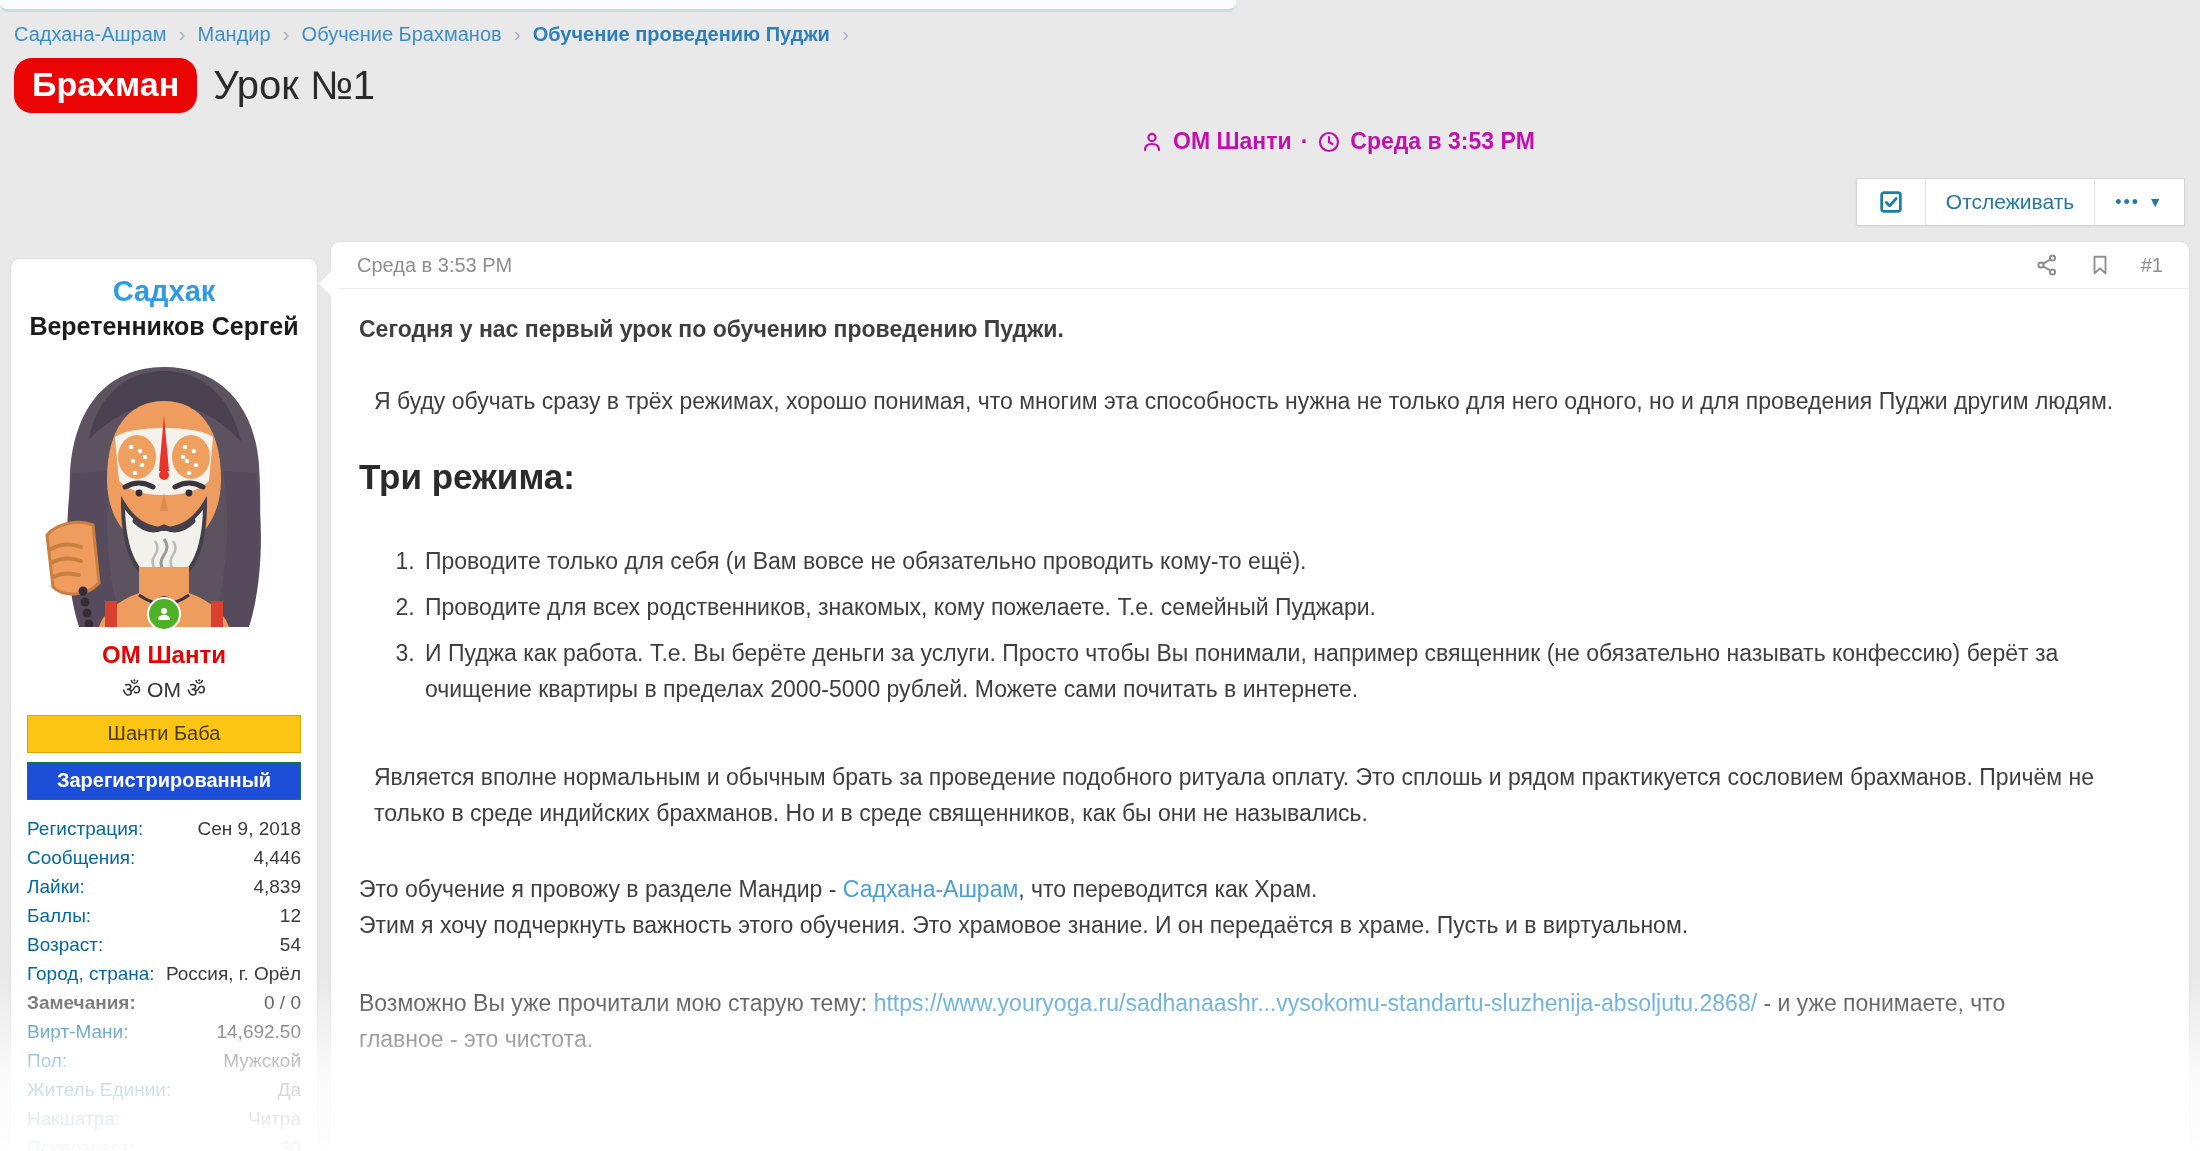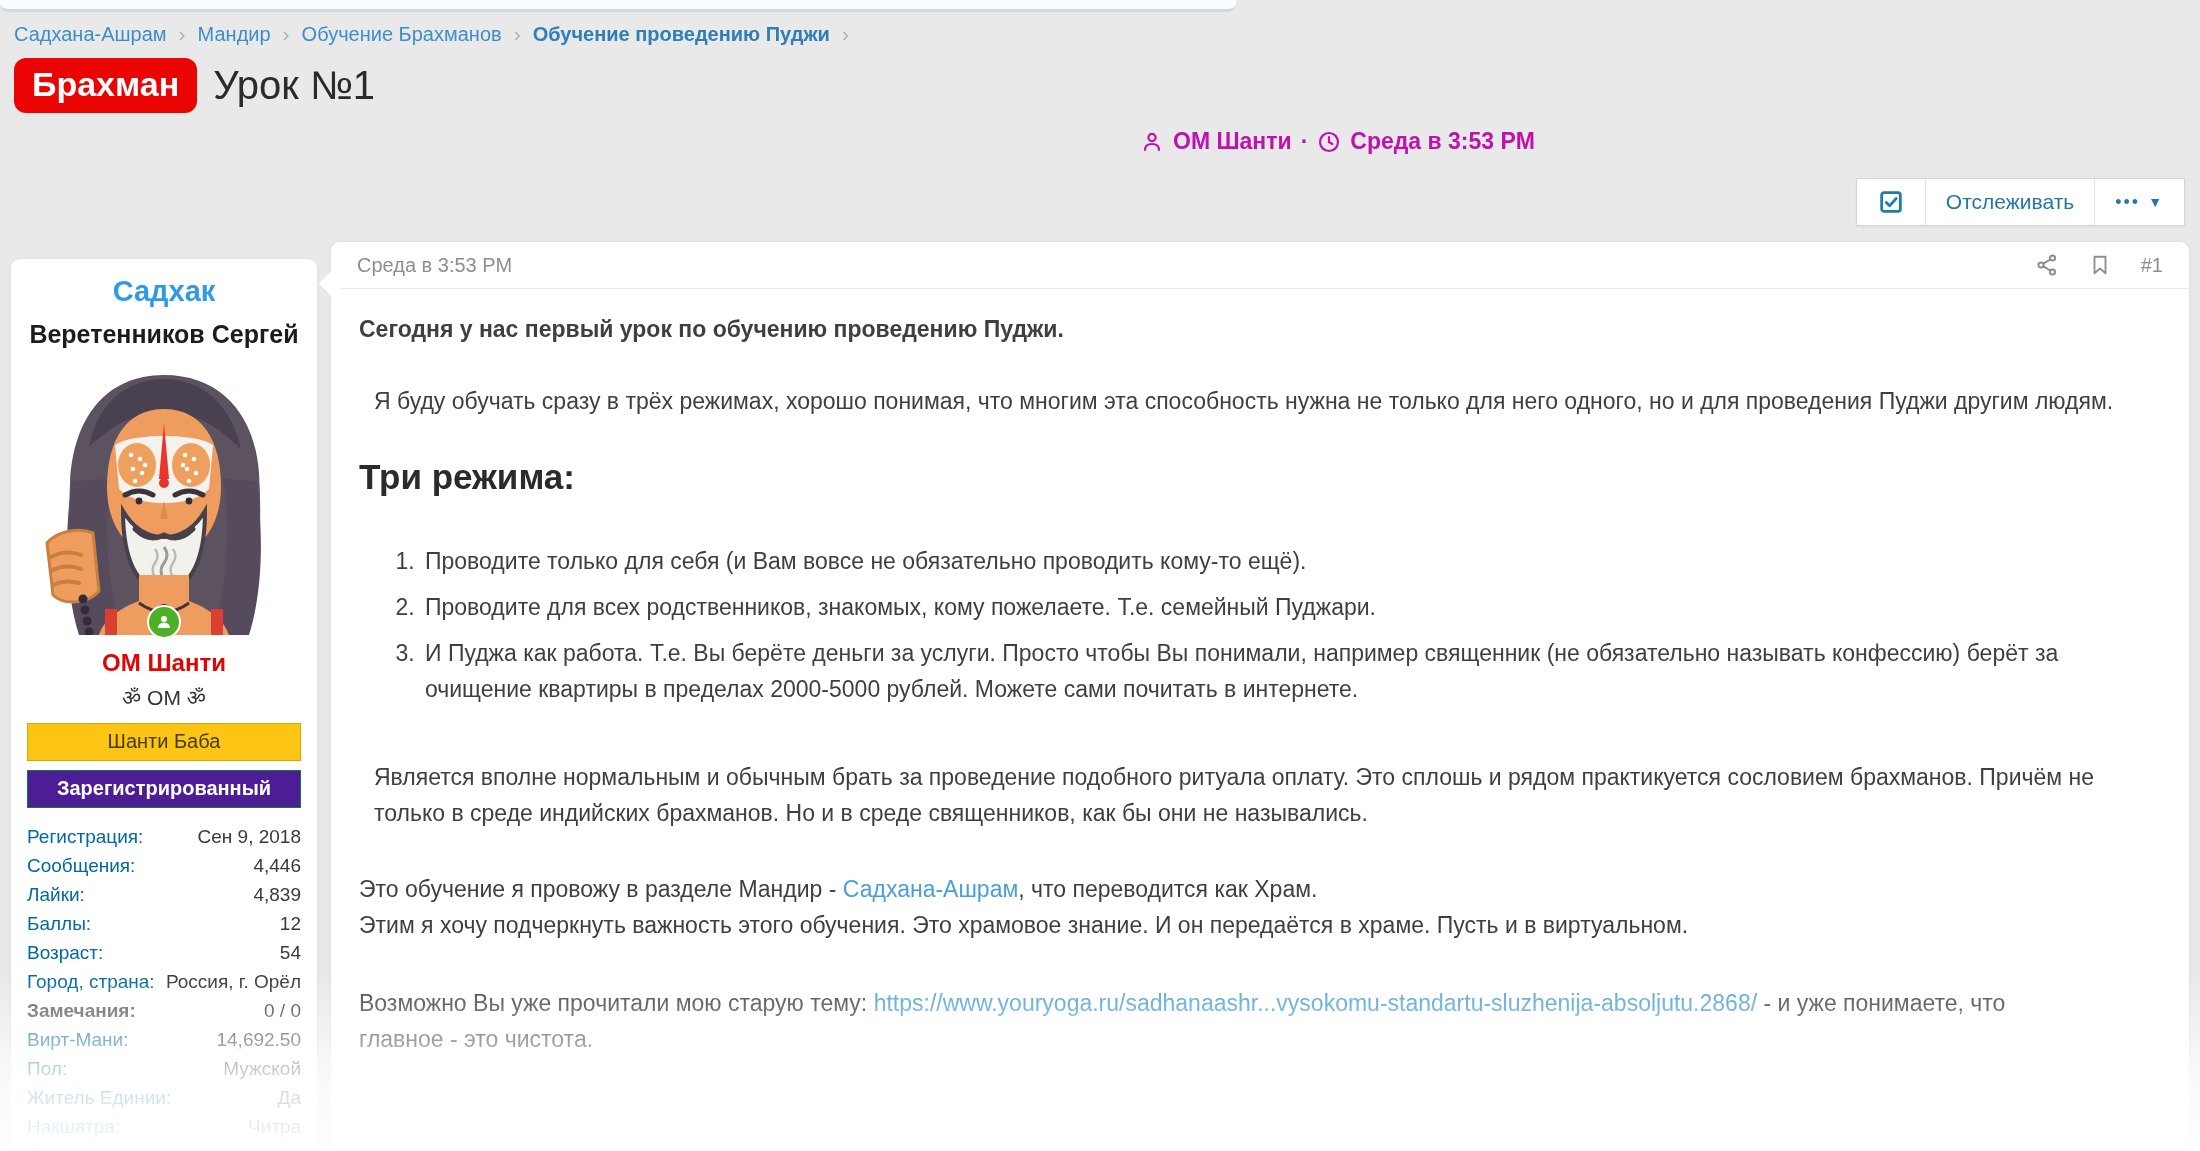--- a/index.html
+++ b/index.html
@@ -13,21 +13,21 @@
 
   
   .breadcrumb { position:absolute; top:22px; left:14px; font-size:20px; display:flex; gap:12px; align-items:center; }
   .crumb { color:#3e8ec6; text-decoration:none; cursor:pointer; }
   .crumb.current { font-weight:bold; color:#2e7fb8; }
   .crumb-sep { color:#9fb4c0; font-size:21px; }
 
   
   .title-row { position:absolute; top:58px; left:14px; display:flex; align-items:center; gap:16px; }
   .badge-brahman { background:#ea0404; color:#ffffff; font-weight:bold; font-size:34px;
-    padding:7px 18px 9px; border-radius:12px; }
+    padding:7px 18px 9px; border-radius:18px; }
   .page-title { font-size:40px; color:#2b2b2b; }
 
   
   .meta-line { position:absolute; top:128px; left:1140px; color:#c011ae; font-weight:bold;
     font-size:23px; display:flex; align-items:center; gap:9px; }
   .meta-line svg { display:block; }
 
   
   .toolbar { position:absolute; top:178px; right:15px; height:46px; background:#ffffff;
     border:1px solid #d6d6d6; border-radius:0; display:flex; align-items:stretch;
@@ -44,31 +44,31 @@
     box-shadow:0 1px 3px rgba(0,0,0,0.05); box-sizing:border-box; padding-top:16px; }
   .content-card { position:absolute; left:330px; top:241px; width:1860px; height:910px;
     background:#ffffff; border:1px solid #e2e2e2; border-radius:10px;
     box-shadow:0 1px 3px rgba(0,0,0,0.05); box-sizing:border-box; }
   .card-arrow { position:absolute; left:-10px; top:32px; width:18px; height:18px;
     background:#ffffff; border-left:1px solid #e2e2e2; border-bottom:1px solid #e2e2e2;
     transform:rotate(45deg); }
 
   
   .user-name { color:#2f9be4; font-weight:bold; font-size:29px; cursor:pointer; }
-  .real-name { color:#1c1c1c; font-weight:bold; font-size:25px; margin-top:12px; }
+  .real-name { color:#1c1c1c; font-weight:bold; font-size:25px; margin-top:4px; }
   .avatar-wrap { width:274px; height:274px; margin:12px auto 0; position:relative; cursor:pointer; }
   .avatar-wrap svg.portrait { width:274px; height:274px; display:block; }
   .online-badge { position:absolute; left:50%; bottom:-4px; transform:translateX(-50%);
     width:30px; height:30px; background:#4db027; border-radius:50%; border:2px solid #ffffff;
     display:flex; align-items:center; justify-content:center; }
   .user-status { color:#e30404; font-weight:bold; font-size:24px; margin-top:14px; }
   .om-line { color:#333333; font-size:21px; margin-top:6px; }
   .badge-row { margin:12px 16px 0; padding:6px 0 7px; border-radius:0; font-size:20px; cursor:default; }
   .badge-yellow { background:#fdc513; border:1px solid #dba400; color:#463a05; }
-  .badge-green { background:#4c1d95; border:1px solid #0e7d3a; color:#ffffff; font-weight:bold; margin-top:9px; }
+  .badge-green { background:#1d4ed8; border:1px solid #0e7d3a; color:#ffffff; font-weight:bold; margin-top:9px; }
   .stats { margin:14px 16px 0; text-align:left; }
   .stat-row { display:flex; justify-content:space-between; font-size:19px; line-height:29px; }
   .stat-label { color:#0369a1; }
   .stat-label.bold { color:#5a5a5a; font-weight:bold; }
   .stat-value { color:#3a3a3a; text-align:right; }
 
   
   .post-header { display:flex; justify-content:space-between; align-items:center;
     padding:11px 26px; border-bottom:1px solid #ececec; color:#8e8e8e; font-size:20px; }
   .post-header-right { display:flex; align-items:center; gap:30px; }

